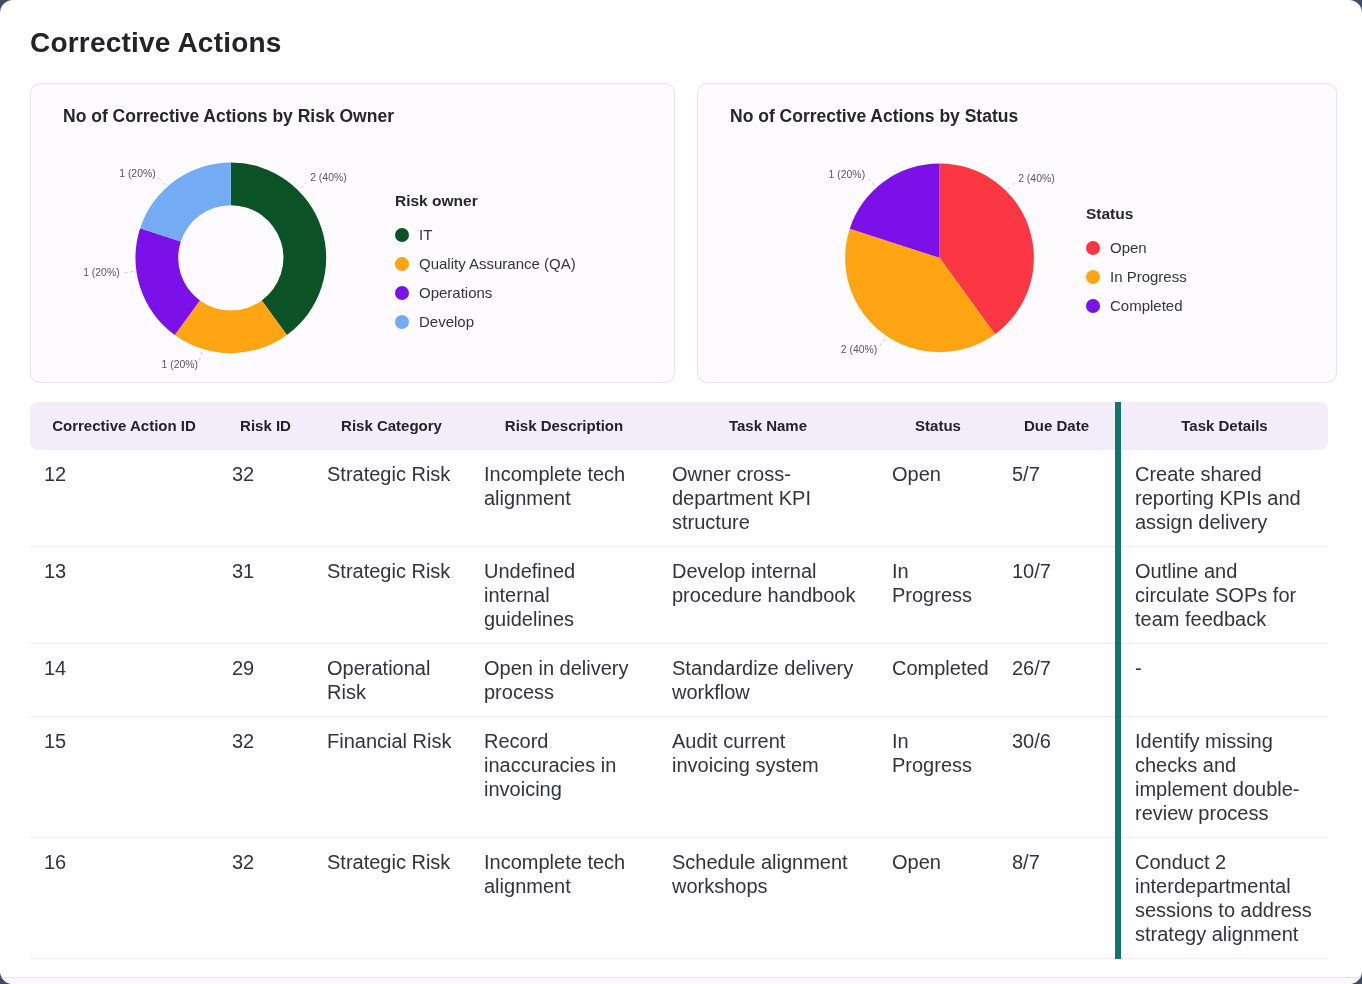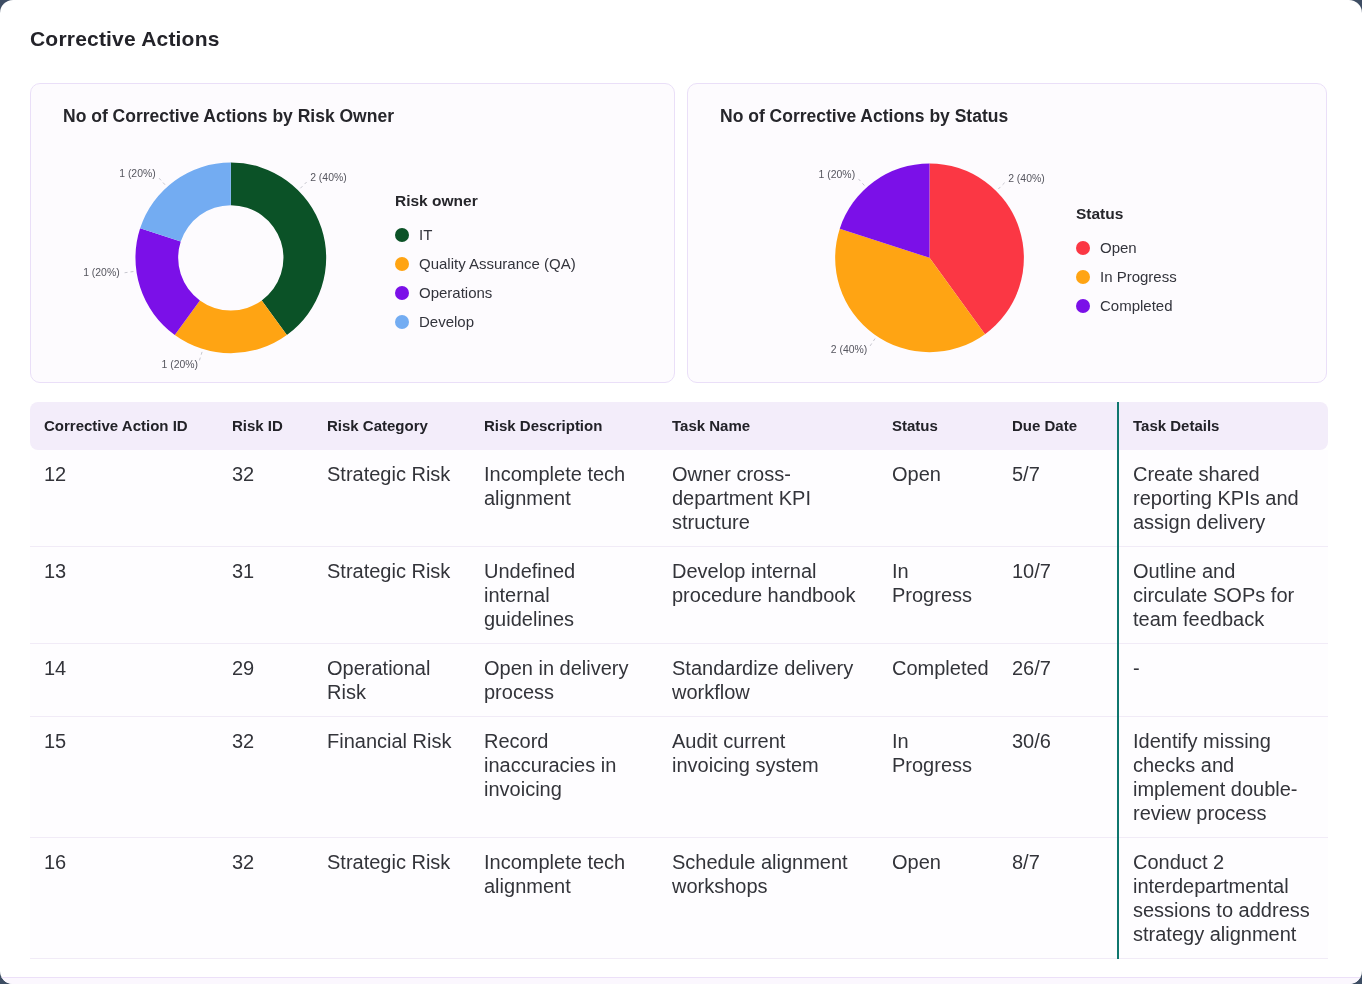--- a/index.html
+++ b/index.html
@@ -7,23 +7,23 @@
     background:#3D4D63;
     font-family:"Liberation Sans", sans-serif;
     width:1362px;height:984px;overflow:hidden;
   }
   .screen{
     position:relative;width:1362px;height:984px;
     background:#ffffff;border-radius:13px;overflow:hidden;
   }
   .page-title{
     position:absolute;left:30px;top:27px;margin:0;
-    font-size:21px;font-weight:700;color:#232329;letter-spacing:.2px;
-  }
-  .cards-row{position:absolute;left:30px;top:83px;display:flex;gap:12px;}
+    font-size:28px;font-weight:700;color:#232329;letter-spacing:.2px;
+  }
+  .cards-row{position:absolute;left:30px;top:83px;display:flex;gap:22px;}
   .card{
     position:relative;background:#FDFBFE;border:1px solid #EADFF8;
     border-radius:10px;height:300px;box-sizing:border-box;
   }
   .card-risk-owner{width:645px;}
   .card-status{width:640px;}
   .card-title{
     position:absolute;left:32px;top:22px;
     font-size:17.5px;font-weight:700;color:#26262B;
   }
@@ -32,31 +32,31 @@
   .legend{position:absolute;display:flex;flex-direction:column;gap:12px;}
   .legend-owner{left:364px;top:108px;}
   .legend-status{left:388px;top:121px;}
   .legend-title{font-size:15.5px;font-weight:700;color:#26262B;margin-bottom:4px;}
   .legend-item{display:flex;align-items:center;gap:10px;font-size:15px;color:#33343C;}
   .dot{width:14px;height:14px;border-radius:50%;flex:0 0 auto;}
 
   .table-wrap{position:absolute;left:30px;top:402px;width:1298px;}
   table{border-collapse:collapse;table-layout:fixed;width:100%;}
   thead th{
-    background:#F3EDFA;text-align:left;font-size:15px;font-weight:700;
+    background:#F3EDFA;text-align:center;font-size:15px;font-weight:700;
     color:#222228;padding:15px 14px;line-height:18px;white-space:nowrap;
   }
   thead th:first-child{border-radius:8px 0 0 8px;}
   thead th:last-child{border-radius:0 8px 8px 0;}
   tbody td{
     font-size:20px;color:#33343A;padding:12px 16px 12px 14px;
     vertical-align:top;line-height:24px;
   }
   tbody tr{border-bottom:1px solid #F1EBF7;background:#FEFDFF;}
-  th.details-col,td.details-col{border-left:2px solid #0f766e;margin-top:44px;}
+  th.details-col,td.details-col{border-left:6px solid #0f766e;margin-top:44px;}
   .footer-peek{
     position:absolute;left:0;right:0;bottom:0;height:6px;
     background:#FBF7FE;border-top:1px solid #ECE0F8;
   }
 </style>
 </head>
 <body>
 
 <div class="screen">
 

